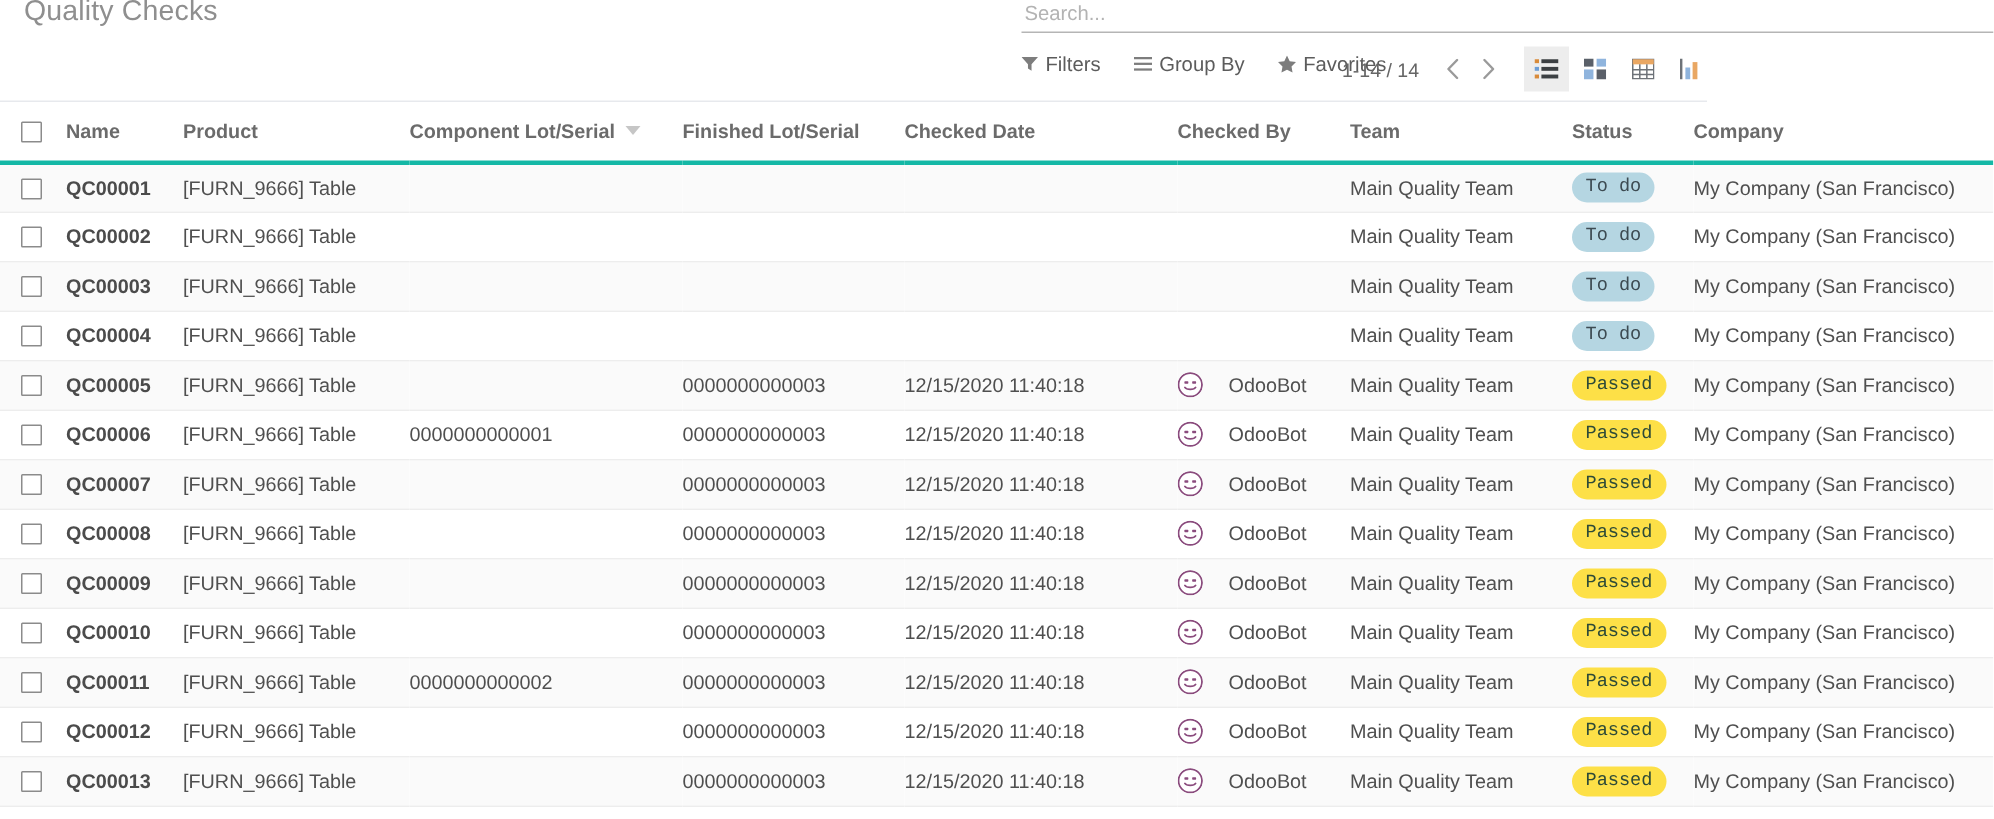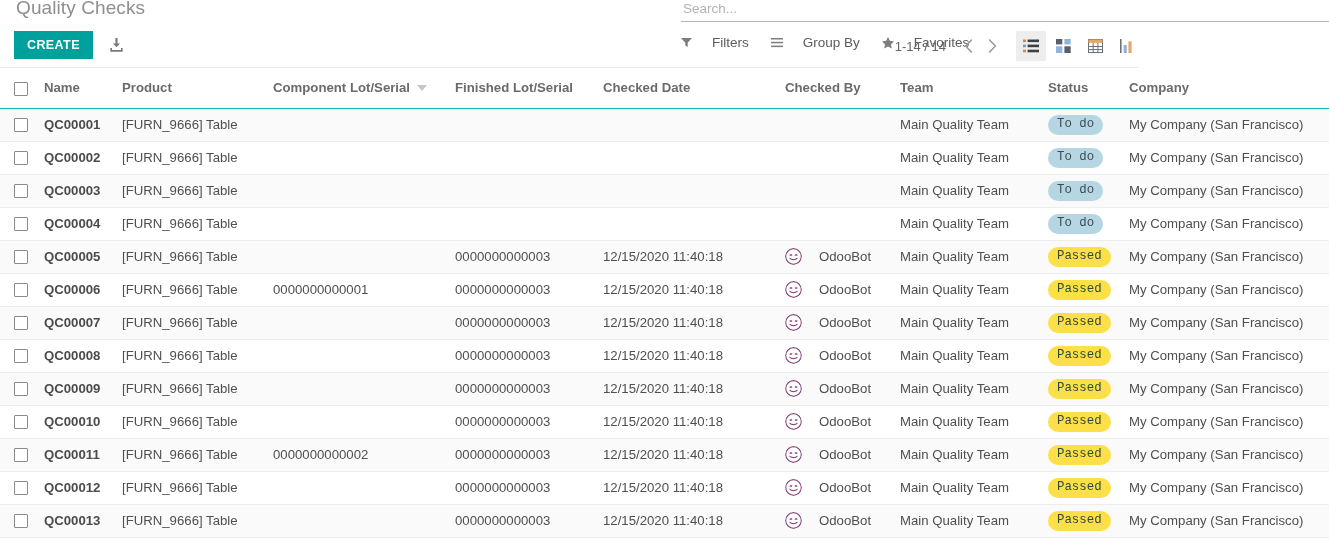--- a/index.html
+++ b/index.html
@@ -81,21 +81,21 @@
   .cp-menus {
     position: absolute;
     left: 681px; top: 35px;
     display: flex;
     align-items: center;
     gap: 22px;
   }
   .cp-menu {
     display: flex;
     align-items: center;
-    gap: 20px;
+    gap: 5px;
     font-size: 13.5px;
     color: #5c5c5c;
     cursor: pointer;
     white-space: nowrap;
   }
   .cp-menu .mi { color: #7d7d7d; font-size: 12px; line-height: 1; display:flex; }
 
   
   .cp-right {
     position: absolute;
@@ -142,21 +142,21 @@
     border-collapse: collapse;
     table-layout: fixed;
     font-size: 13.2px;
   }
   table.o-list thead th {
     height: 40px;
     text-align: left;
     font-weight: 700;
     color: #6b6b6b;
     font-size: 13.2px;
-    border-bottom: 1px solid #14b8a6;
+    border-bottom: 3px solid #14b8a6;
     background: #ffffff;
     padding: 0 4px 0 0;
     vertical-align: middle;
     white-space: nowrap;
   }
   table.o-list tbody td {
     height: 33px;
     color: #4f4f4f;
     border-bottom: 1px solid #ededed;
     padding: 0 4px 0 0;
@@ -222,29 +222,20 @@
     display:block;
   }
 </style>
 </head>
 <body>
 
 <div class="control-panel">
 
   <div class="breadcrumb">Quality Checks</div>
 
-  <div class="cp-buttons">
-    <button class="btn-create">CREATE</button>
-    <span class="btn-import">
-      <svg width="17" height="17" viewBox="0 0 16 16" aria-hidden="true">
-        <path d="M7 1h2v5h2.4L8 9.6 4.6 6H7V1z" fill="#7a7a7a"></path>
-        <path d="M2.2 10.4h1.6v1.8h8.4v-1.8h1.6v3.4H2.2v-3.4z" fill="#7a7a7a"></path>
-      </svg>
-    </span>
-  </div>
 
   <div class="searchview">
     <input class="search-input" type="text" placeholder="Search..." style="">
   </div>
 
   <div class="cp-menus">
     <div class="cp-menu">
       <span class="mi">
         <svg width="11" height="11" viewBox="0 0 12 12">
             <path d="M0 1h12L7.3 6.3V11L4.7 9.4V6.3z" fill="#7d7d7d"></path>

